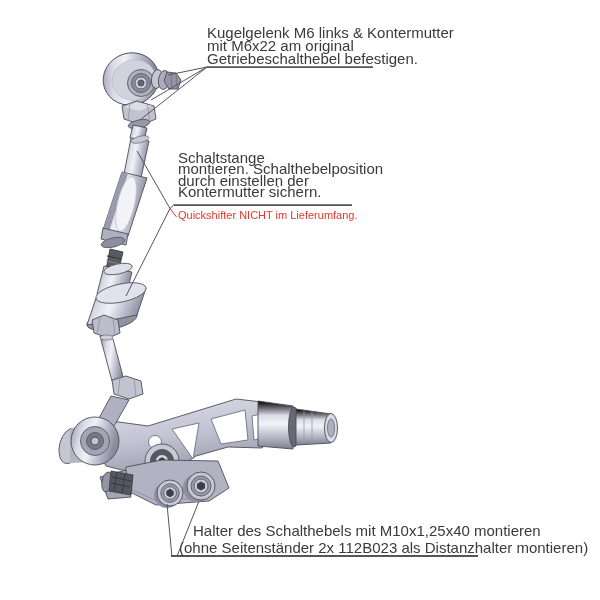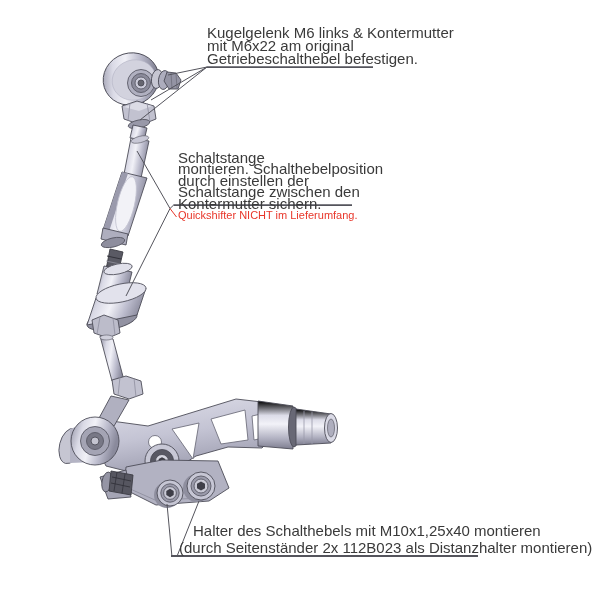--- a/index.html
+++ b/index.html
@@ -206,22 +206,21 @@
   <div id="note-top" class="note">
     <div class="ln">Kugelgelenk M6 links &amp; Kontermutter</div>
     <div class="ln">mit M6x22 am original</div>
     <div class="ln">Getriebeschalthebel befestigen.</div>
   </div>
 
   <div id="note-mid" class="note">
     <div class="ln">Schaltstange</div>
     <div class="ln">montieren. Schalthebelposition</div>
     <div class="ln">durch einstellen der</div>
-    <div class="ln">Schaltstange zwischen den</div>
     <div class="ln">Kontermutter sichern.</div>
   </div>
 
   <div id="note-red" class="note">Quickshifter NICHT im Lieferumfang.</div>
 
   <div id="note-bottom-1" class="note">Halter des Schalthebels mit M10x1,25x40 montieren</div>
-  <div id="note-bottom-2" class="note">(durch Seitenständer 2x 112B023 als Distanzhalter montieren)</div>
+  <div id="note-bottom-2" class="note">(ohne Seitenständer 2x 112B023 als Distanzhalter montieren)</div>
 
 </div>
 
 </body></html>

